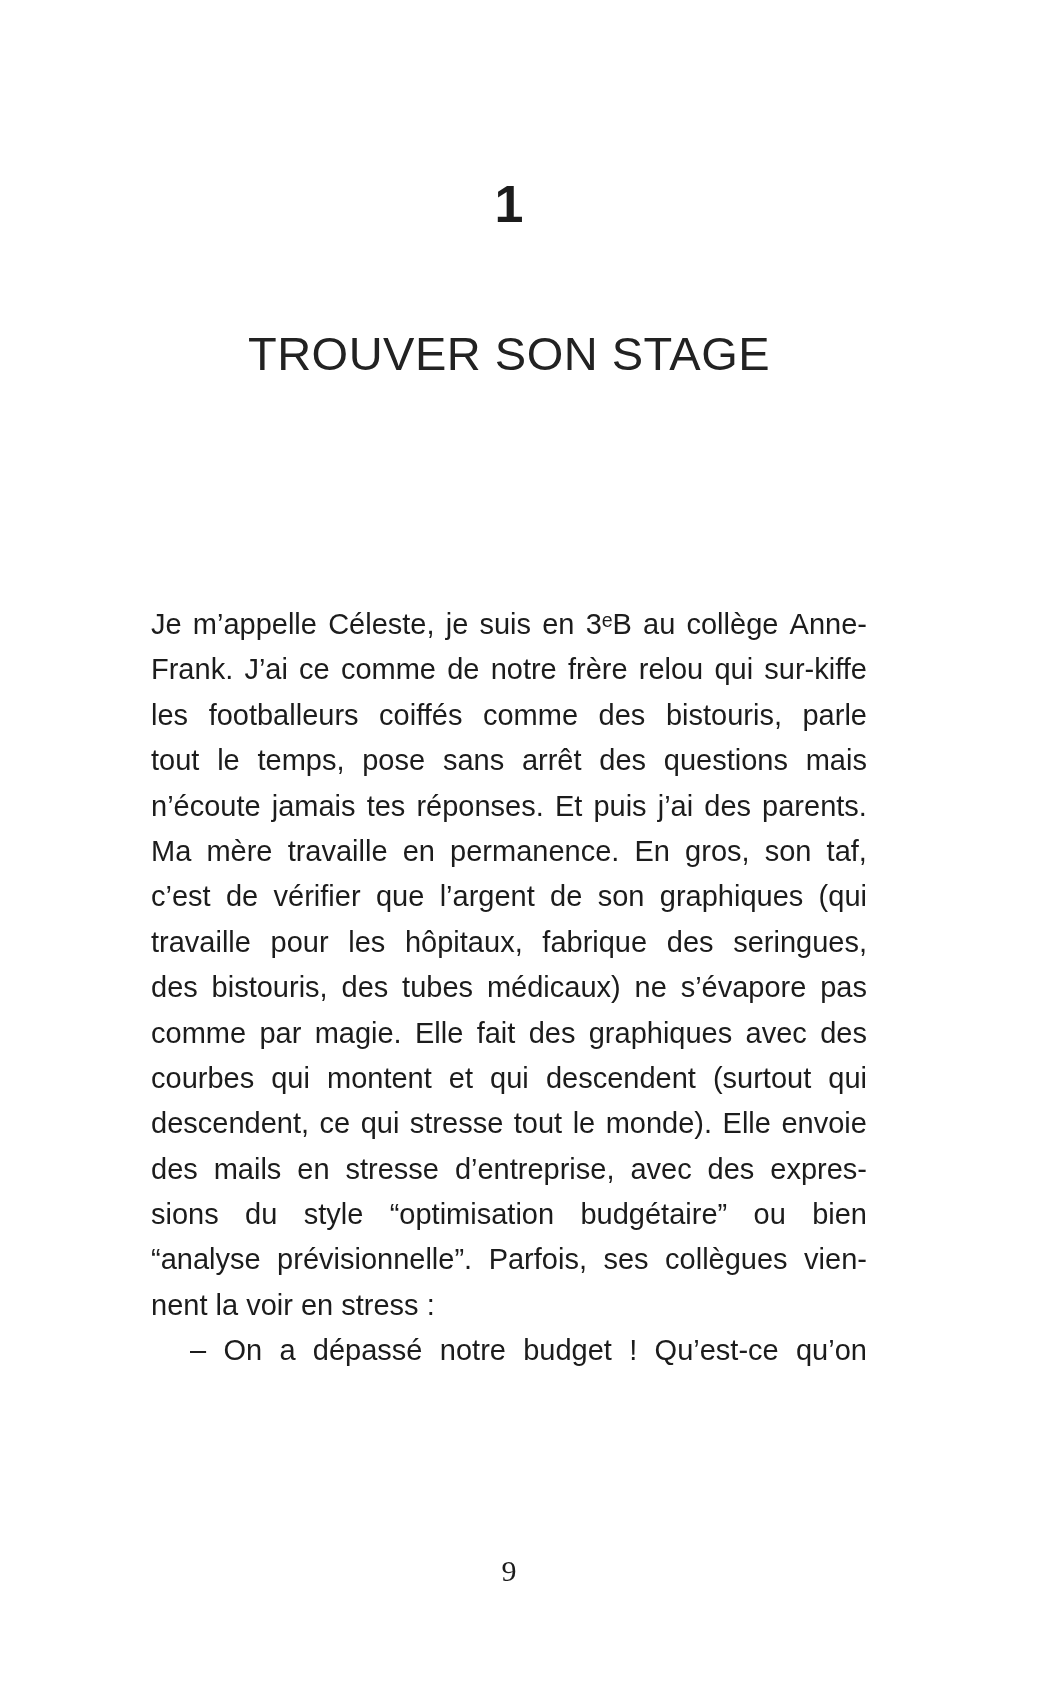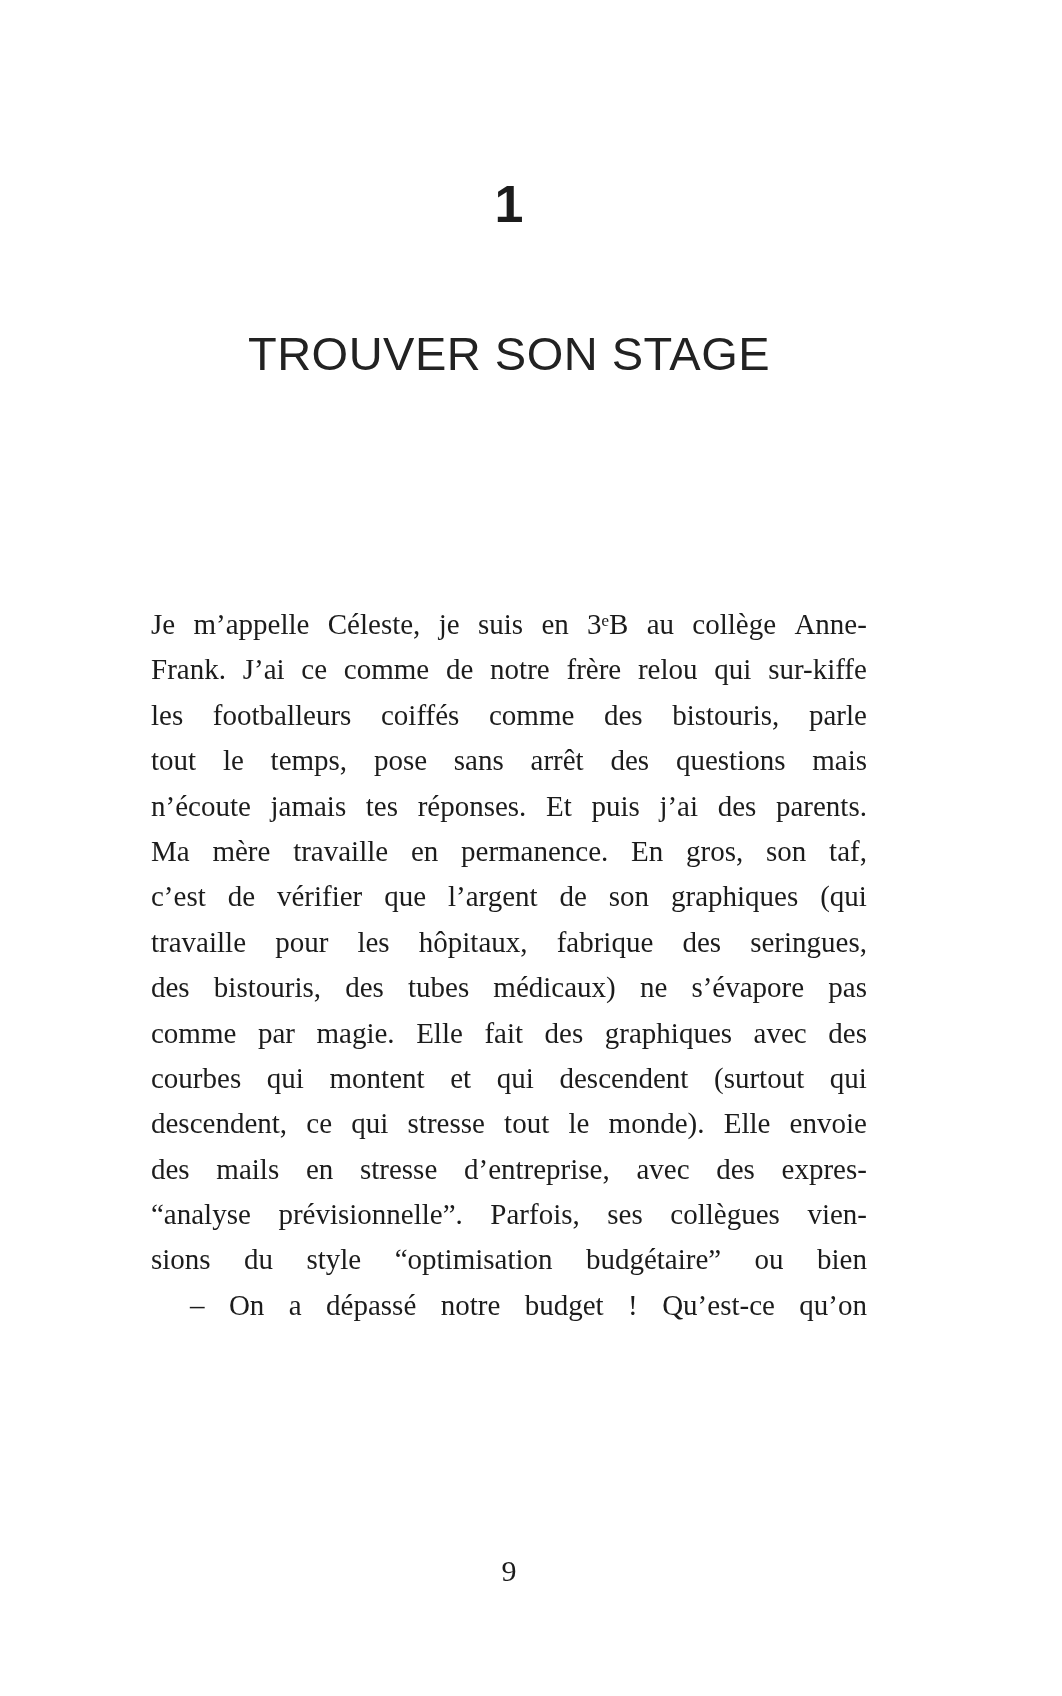--- a/index.html
+++ b/index.html
@@ -46,21 +46,21 @@
     line-height: 1.2;
     letter-spacing: 0.5px;
     color: #222222;
     white-space: nowrap;
   }
   .body-text {
     position: absolute;
     top: 602px;
     left: 0;
     width: 716px;
-    font-family: Liberation Serif, serif;
+    font-family: Liberation Sans, sans-serif;
     font-size: 29px;
     line-height: 45.4px;
     color: #1c1c1c;
   }
   .line {
     height: 45.4px;
     white-space: nowrap;
   }
   .line.justified {
     display: flex;
@@ -224,36 +224,37 @@
           <span class="w">des</span>
           <span class="w">mails</span>
           <span class="w">en</span>
           <span class="w">stresse</span>
           <span class="w">d’entreprise,</span>
           <span class="w">avec</span>
           <span class="w">des</span>
           <span class="w">expres-</span>
         </div>
         <div class="line justified">
-          <span class="w">“analyse</span>
-          <span class="w">prévisionnelle”.</span>
-          <span class="w">Parfois,</span>
-          <span class="w">ses</span>
-          <span class="w">collègues</span>
-          <span class="w">vien-</span>
-        </div>
-        <div class="line justified">
           <span class="w">sions</span>
           <span class="w">du</span>
           <span class="w">style</span>
           <span class="w">“optimisation</span>
           <span class="w">budgétaire”</span>
           <span class="w">ou</span>
           <span class="w">bien</span>
         </div>
+        <div class="line justified">
+          <span class="w">“analyse</span>
+          <span class="w">prévisionnelle”.</span>
+          <span class="w">Parfois,</span>
+          <span class="w">ses</span>
+          <span class="w">collègues</span>
+          <span class="w">vien-</span>
+        </div>
+        <div class="line">nent la voir en stress :</div>
         <div class="line justified indent">
           <span class="w">–</span>
           <span class="w">On</span>
           <span class="w">a</span>
           <span class="w">dépassé</span>
           <span class="w">notre</span>
           <span class="w">budget</span>
           <span class="w">!</span>
           <span class="w">Qu’est-ce</span>
           <span class="w">qu’on</span>

